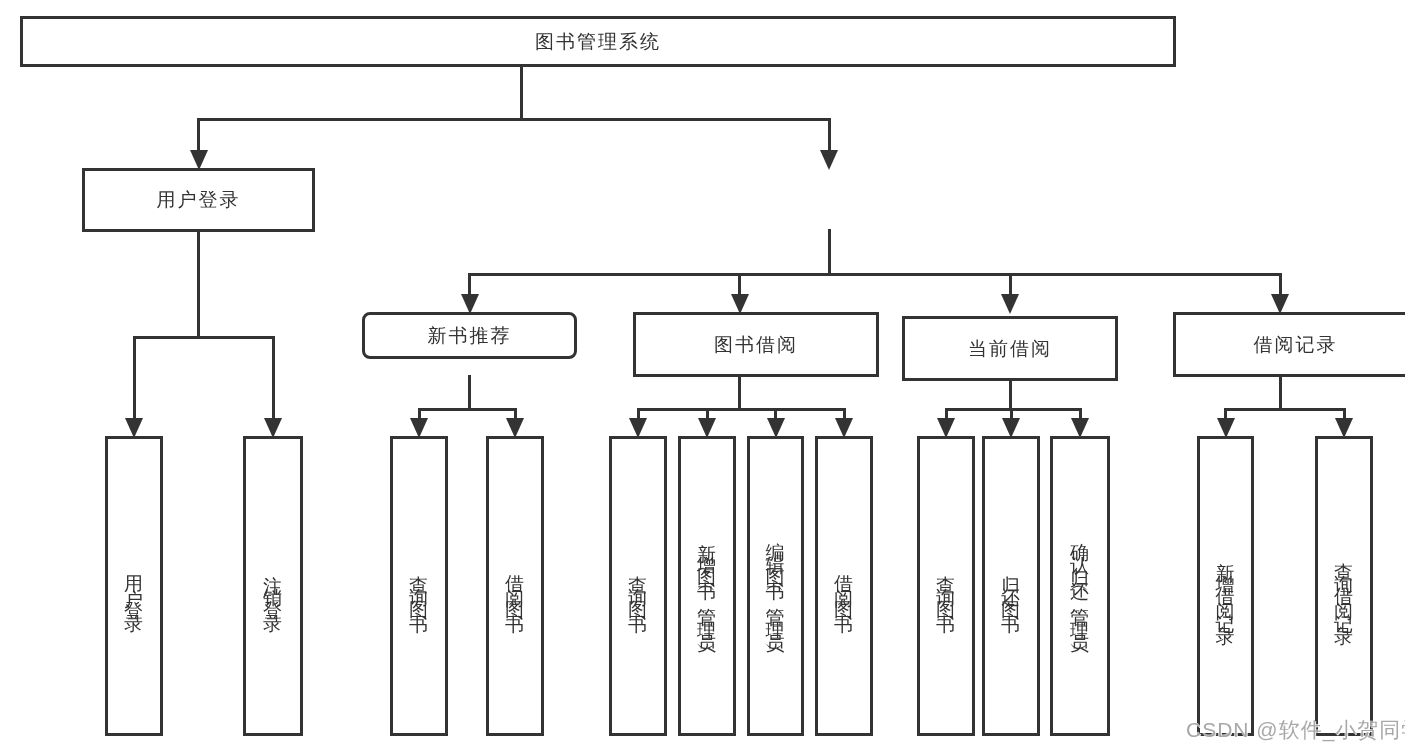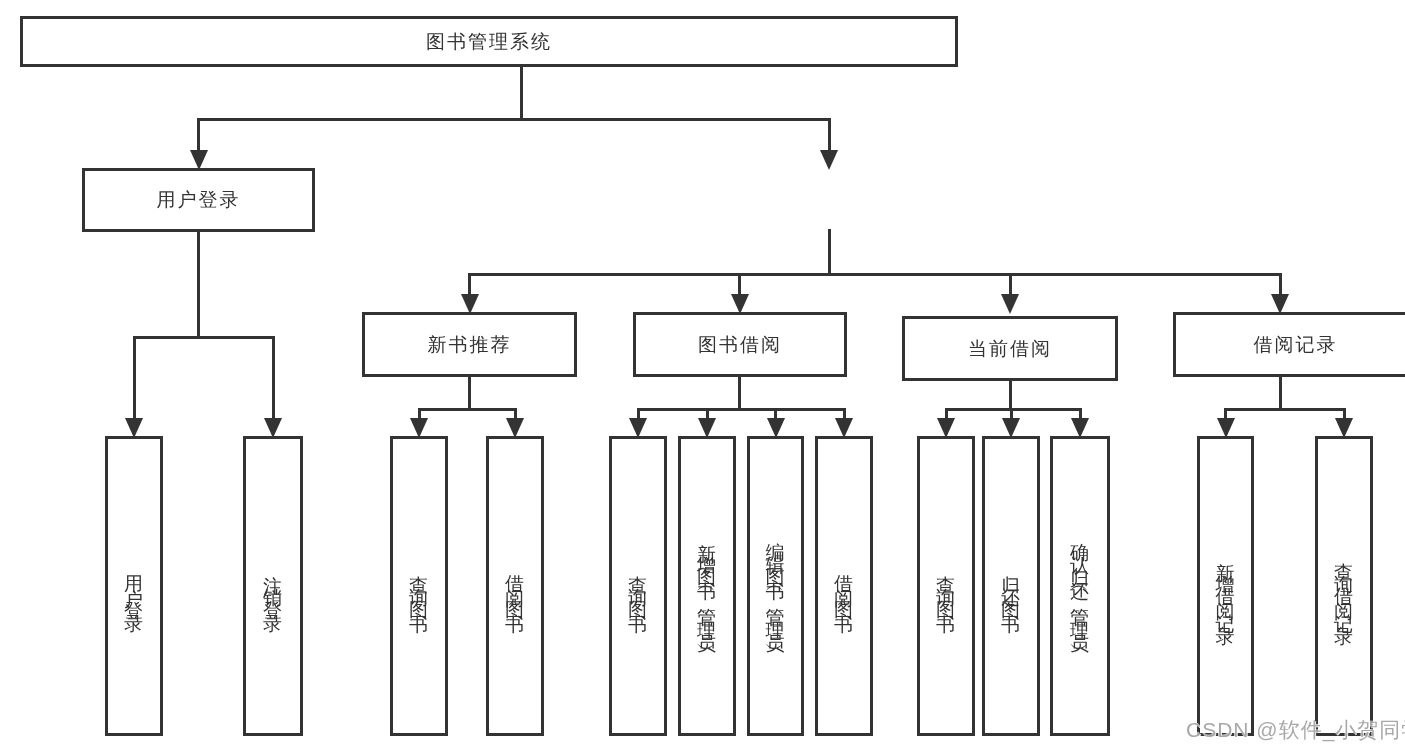--- a/index.html
+++ b/index.html
@@ -67,30 +67,30 @@
     text-shadow: 1px 1px 0 rgba(255,255,255,0.9), -1px -1px 0 rgba(255,255,255,0.7);
     z-index: 6;
     white-space: nowrap;
   }
 </style>
 </head>
 <body>
 
 <div id="stage">
   <div class="watermark">CSDN @软件_小贺同学</div>
-<div class="h-box" style="left: 20px; top: 16px; width: 938px; height: 51px;">
+<div class="h-box" style="left: 20px; top: 16px; width: 1156px; height: 51px;">
       <span>图书管理系统</span>
     </div>
     <div class="h-box" style="left: 82px; top: 168px; width: 233px; height: 64px;">
       <span>用户登录</span>
     </div>
-    <div class="h-box" style="left: 362px; top: 312px; width: 215px; height: 65px;">
+    <div class="h-box" style="left: 362px; top: 312px; width: 215px; height: 47px; border-radius: 8px;">
       <span>新书推荐</span>
     </div>
-    <div class="h-box" style="left: 633px; top: 312px; width: 214px; height: 65px;">
+    <div class="h-box" style="left: 633px; top: 312px; width: 246px; height: 65px;">
       <span>图书借阅</span>
     </div>
     <div class="h-box" style="left: 902px; top: 316px; width: 216px; height: 65px;">
       <span>当前借阅</span>
     </div>
     <div class="h-box" style="left: 1173px; top: 312px; width: 245px; height: 65px;">
       <span>借阅记录</span>
     </div>
     <div class="v-box" style="left: 105px; top: 436px; width: 58px; height: 300px;">
       <span>用户登录</span>

